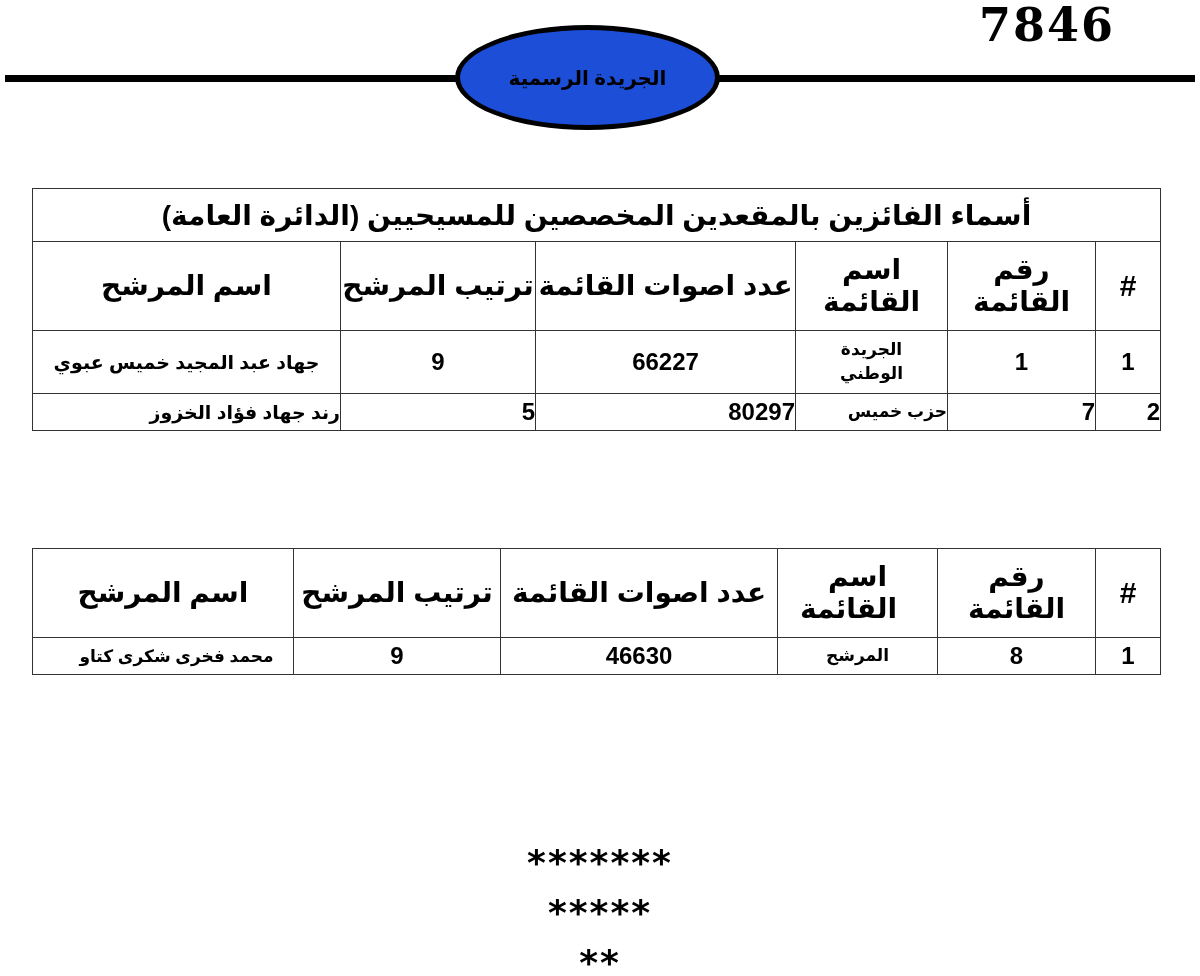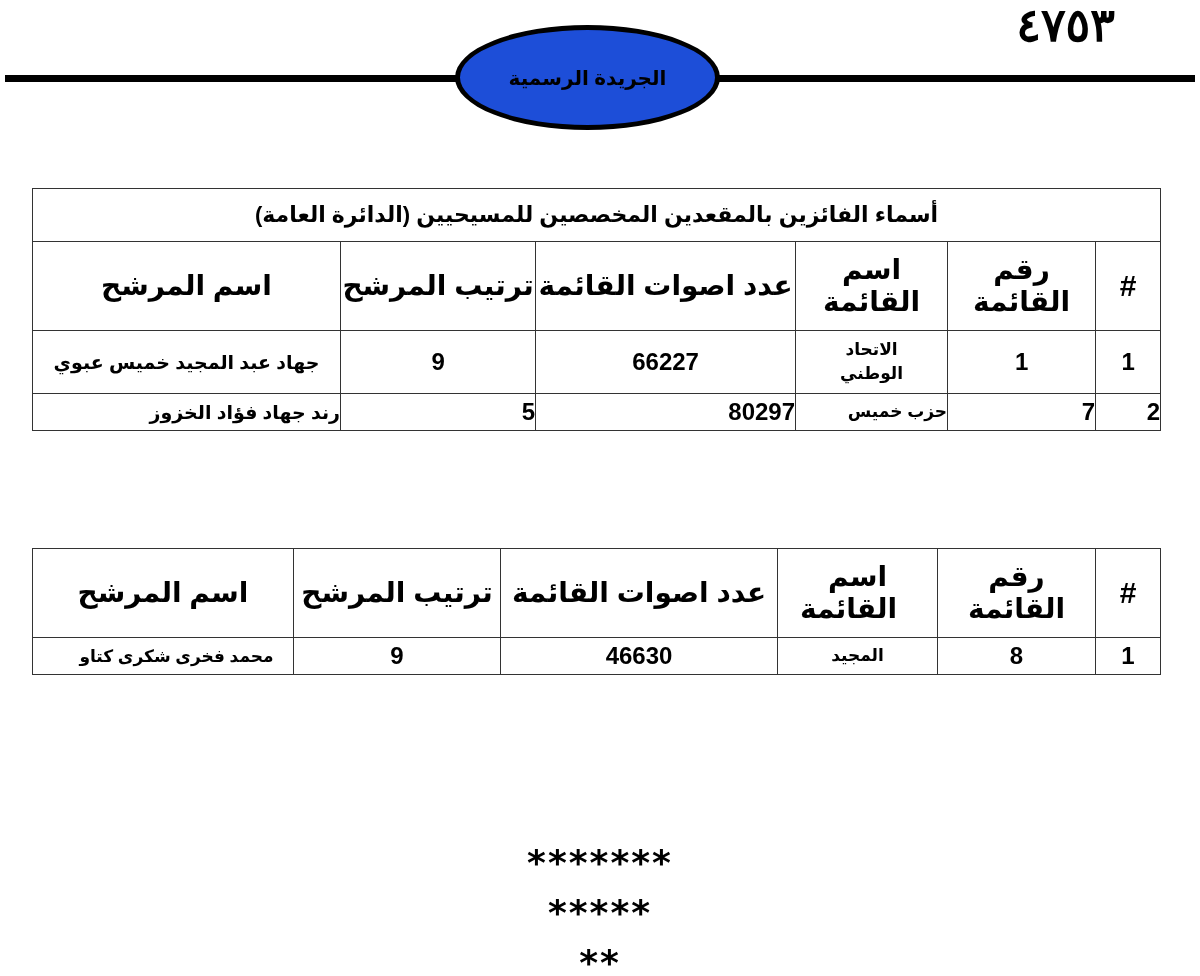--- a/index.html
+++ b/index.html
@@ -23,21 +23,21 @@
     .oval span { font-size: 20px; font-weight: bold; direction: rtl; }
 
     table.results {
       position: absolute; left: 32px; width: 1128px; border-collapse: collapse;
       direction: rtl; table-layout: fixed;
     }
     table.results td, table.results th {
       border: 1.5px solid #333; text-align: center; vertical-align: middle; padding: 0;
       font-weight: bold;
     }
-    .t-title { font-size: 22px; height: 52px; }
+    .t-title { font-size: 28px; height: 52px; }
     .t-head th { font-size: 28px; line-height: 32px; font-weight: bold; }
     .t-head .hash { font-size: 30px; }
     .cell-num { font-size: 24px; }
     .cell-name { font-size: 19px; }
     .cell-list { font-size: 17px; line-height: 24px; }
 
     #table1 { top: 188px; }
     #table1 .t-head th { height: 88px; }
     #table1 .row1 td { height: 62px; }
     #table1 .row2 td { height: 36px; text-align: right; }
@@ -48,21 +48,21 @@
 
     .stars {
       position: absolute; left: 0; width: 1200px; text-align: center;
       font-family: "DejaVu Sans", sans-serif; font-size: 36px; font-weight: bold;
       letter-spacing: 2px; line-height: 40px;
     }
   </style>
 </head>
 <body>
 
-<div class="page-number">٤٧٥٣</div>
+<div class="page-number">7846</div>
 <div class="rule"></div>
 <div class="oval">
   <span>الجريدة الرسمية</span>
 </div>
 
 <table class="results" id="table1">
   <colgroup>
     <col style="width:65px">
       <col style="width:148px">
       <col style="width:152px">
@@ -78,21 +78,21 @@
     <th class="hash">#</th>
     <th>رقم القائمة</th>
     <th>اسم القائمة</th>
     <th>عدد اصوات القائمة</th>
     <th>ترتيب المرشح</th>
     <th>اسم المرشح</th>
   </tr>
   <tr class="row1">
     <td class="cell-num">1</td>
     <td class="cell-num">1</td>
-    <td class="cell-list" style="padding:0 28px;">الاتحاد الوطني</td>
+    <td class="cell-list" style="padding:0 28px;">الجريدة الوطني</td>
     <td class="cell-num">66227</td>
     <td class="cell-num">9</td>
     <td class="cell-name">جهاد عبد المجيد خميس عبوي</td>
   </tr>
   <tr class="row2">
     <td class="cell-num">2</td>
     <td class="cell-num">7</td>
     <td class="cell-list">حزب خميس</td>
     <td class="cell-num">80297</td>
     <td class="cell-num">5</td>
@@ -115,21 +115,21 @@
     <th class="hash">#</th>
     <th style="padding:0 30px;">رقم القائمة</th>
     <th style="padding:0 40px;">اسم القائمة</th>
     <th>عدد اصوات القائمة</th>
     <th>ترتيب المرشح</th>
     <th>اسم المرشح</th>
   </tr>
   <tr class="row1">
     <td class="cell-num">1</td>
     <td class="cell-num">8</td>
-    <td class="cell-list">المجيد</td>
+    <td class="cell-list">المرشح</td>
     <td class="cell-num">46630</td>
     <td class="cell-num">9</td>
     <td class="cell-name" style="font-size:17px;padding-left:27px;">محمد فخرى شكرى كتاو</td>
   </tr>
 </tbody>
   </table>
 
 <div class="stars" style="top:843px;">*******</div>
 <div class="stars" style="top:893px;">*****</div>
 <div class="stars" style="top:943px;">**</div>

